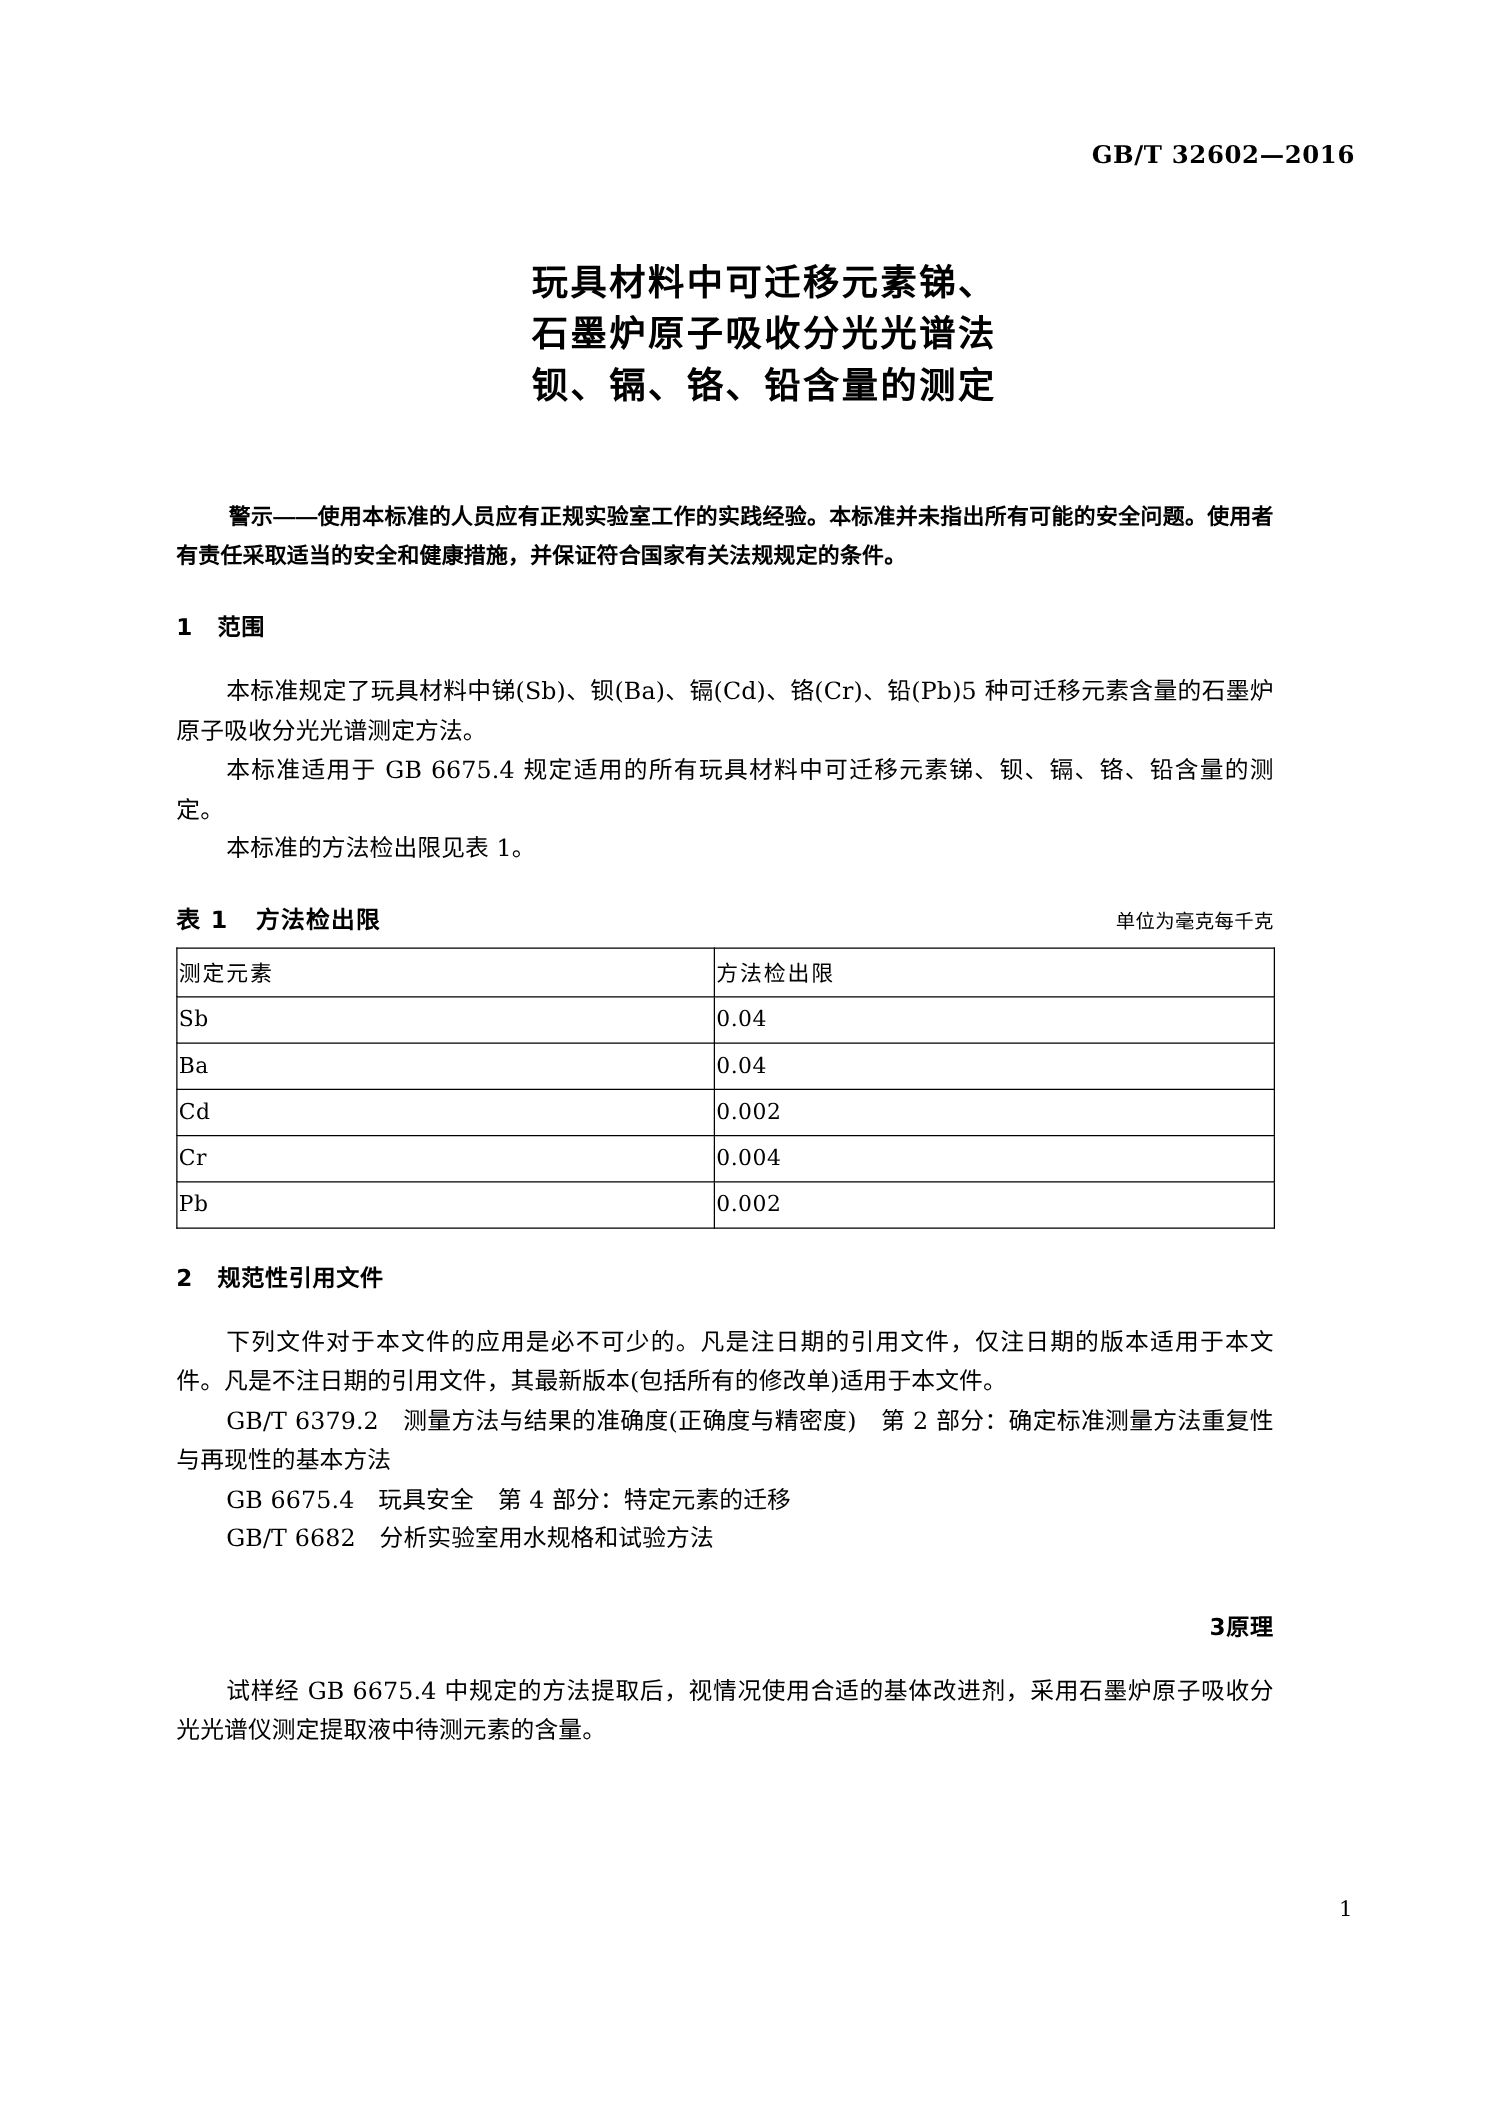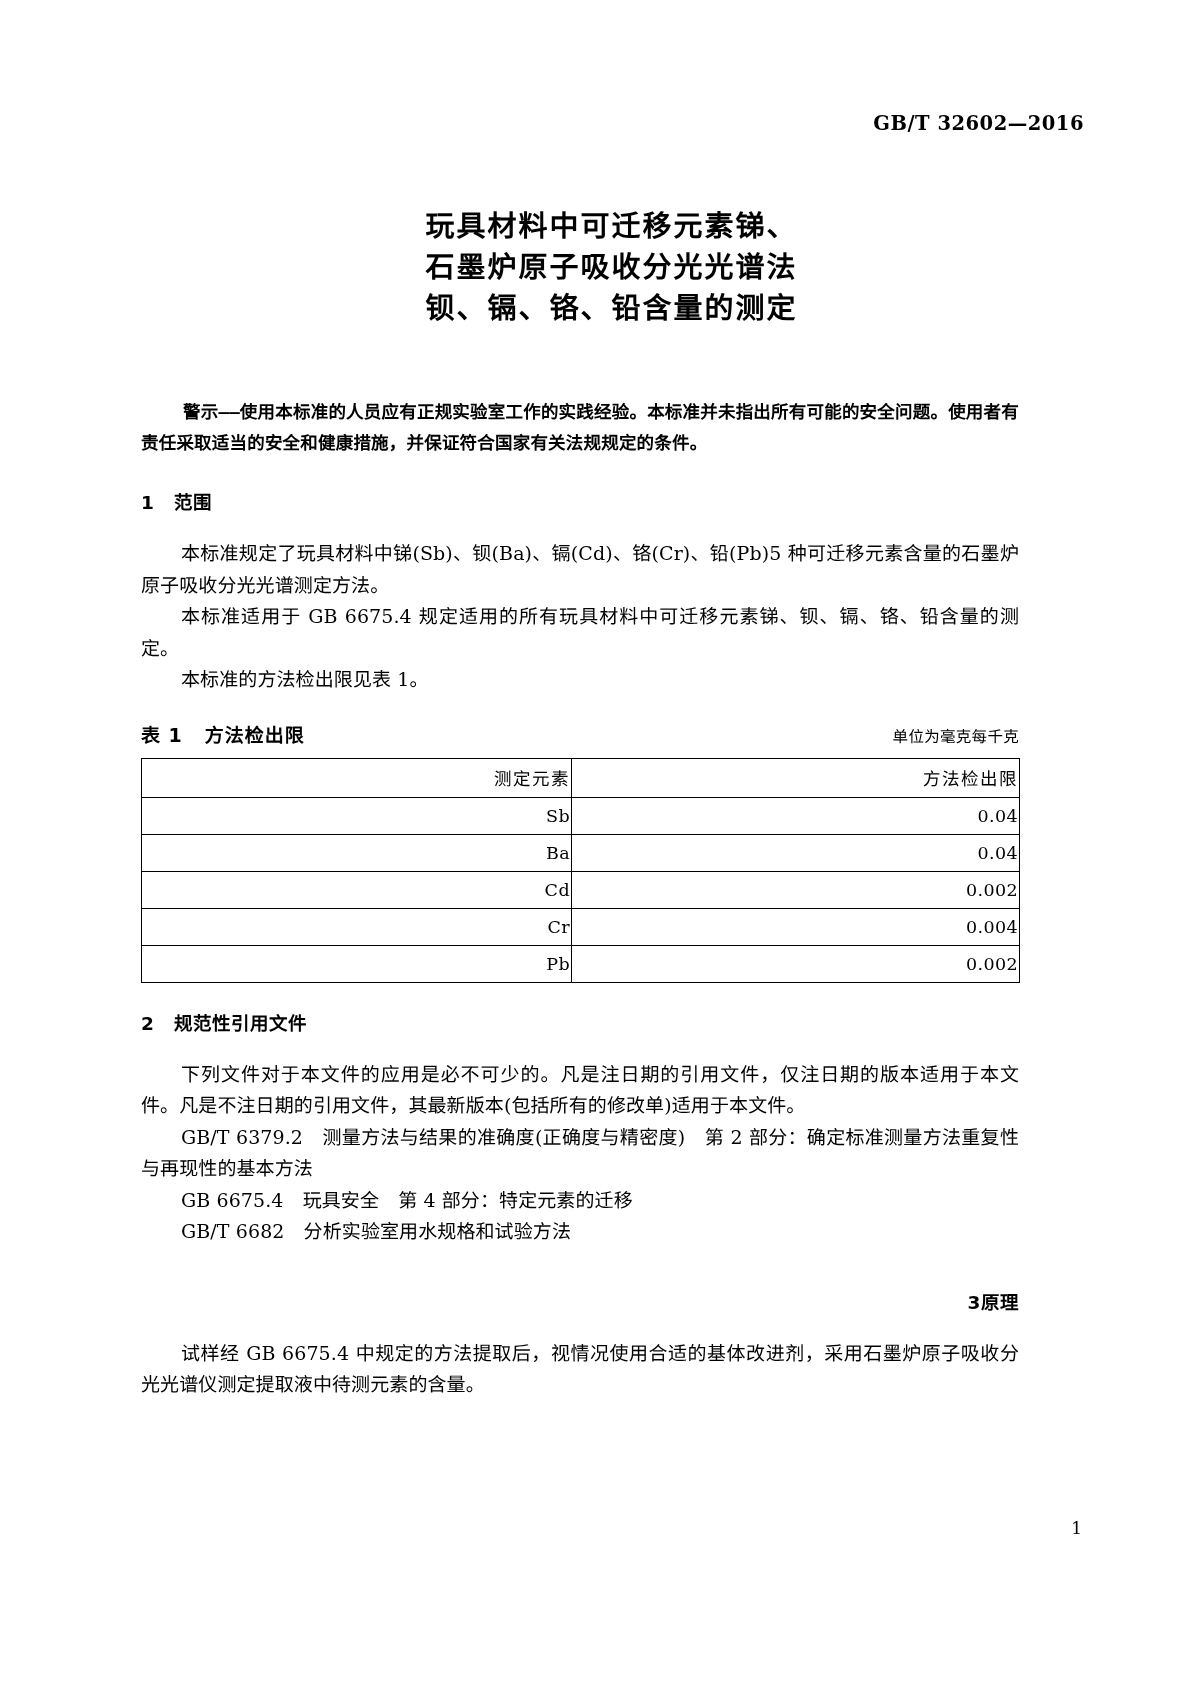--- a/index.html
+++ b/index.html
@@ -55,21 +55,21 @@
 
   
   .content {
     position: absolute;
     left: 125px;
     top: 398px;
     width: 878px;
   }
 
   .warning {
-    font-family: Liberation Mono, monospace;
+    font-family: Liberation Sans, sans-serif;
     font-weight: bold;
     font-size: 17.5px;
     line-height: 31px;
     text-align: justify;
     text-justify: inter-ideograph;
     letter-spacing: 0.2px;
     margin: 0 0 30px 0;
   }
   .warning .indent { display: inline-block; width: 42px; }
 
@@ -119,21 +119,21 @@
   }
   table.dl {
     border-collapse: collapse;
     width: 878px;
     margin-top: 8px;
     table-layout: fixed;
   }
   table.dl td {
     border: 1px solid #000;
     height: 34px;
-    text-align: right;
+    text-align: left;
     vertical-align: middle;
     font-family: "DejaVu Serif", "Liberation Serif", serif;
     font-size: 17.5px;
     letter-spacing: 0.4px;
   }
   table.dl td.head {
     font-size: 17.5px;
     letter-spacing: 1.5px;
     height: 36px;
   }

